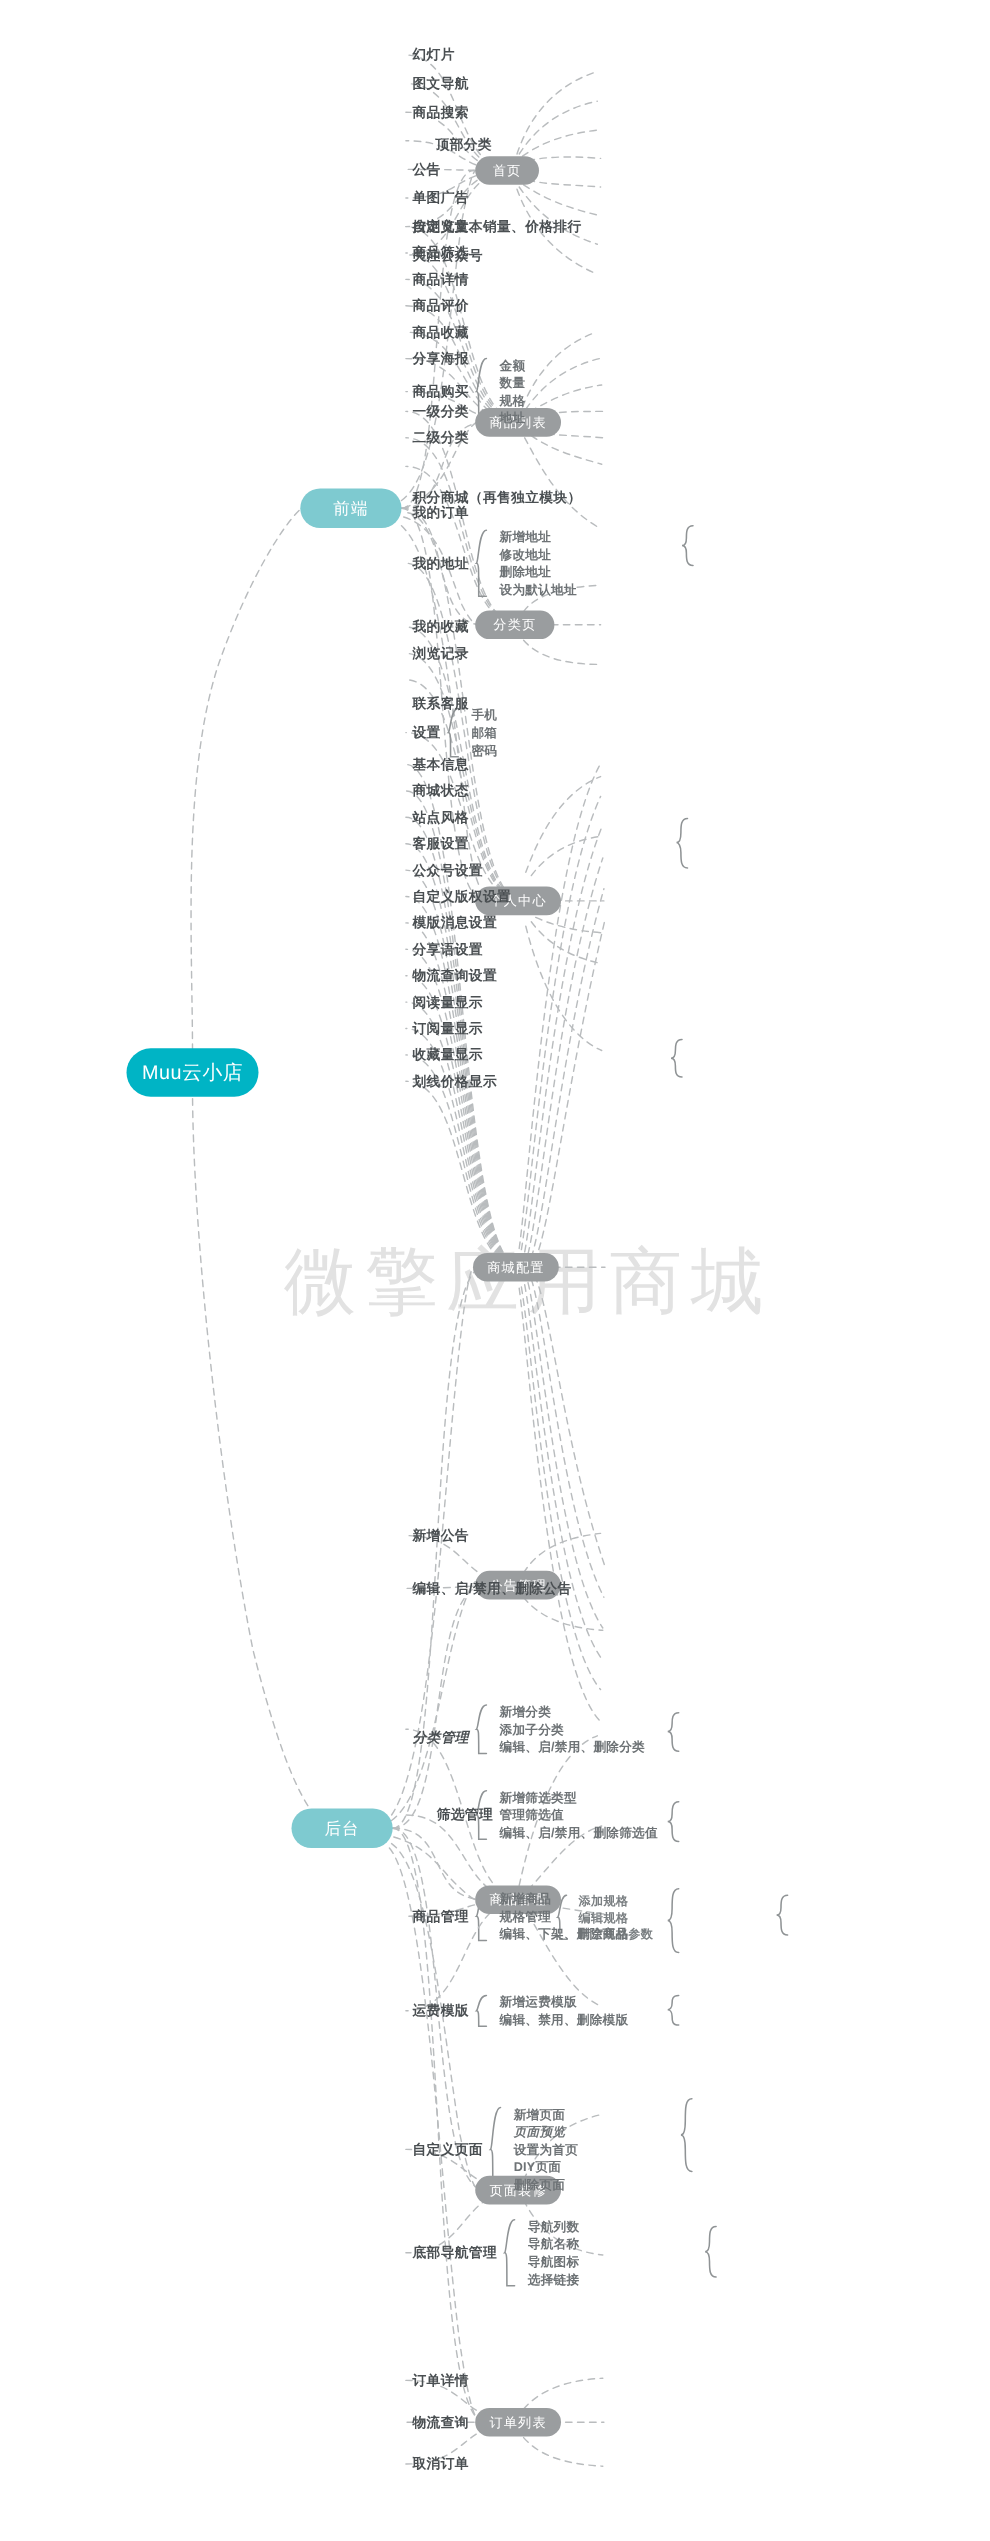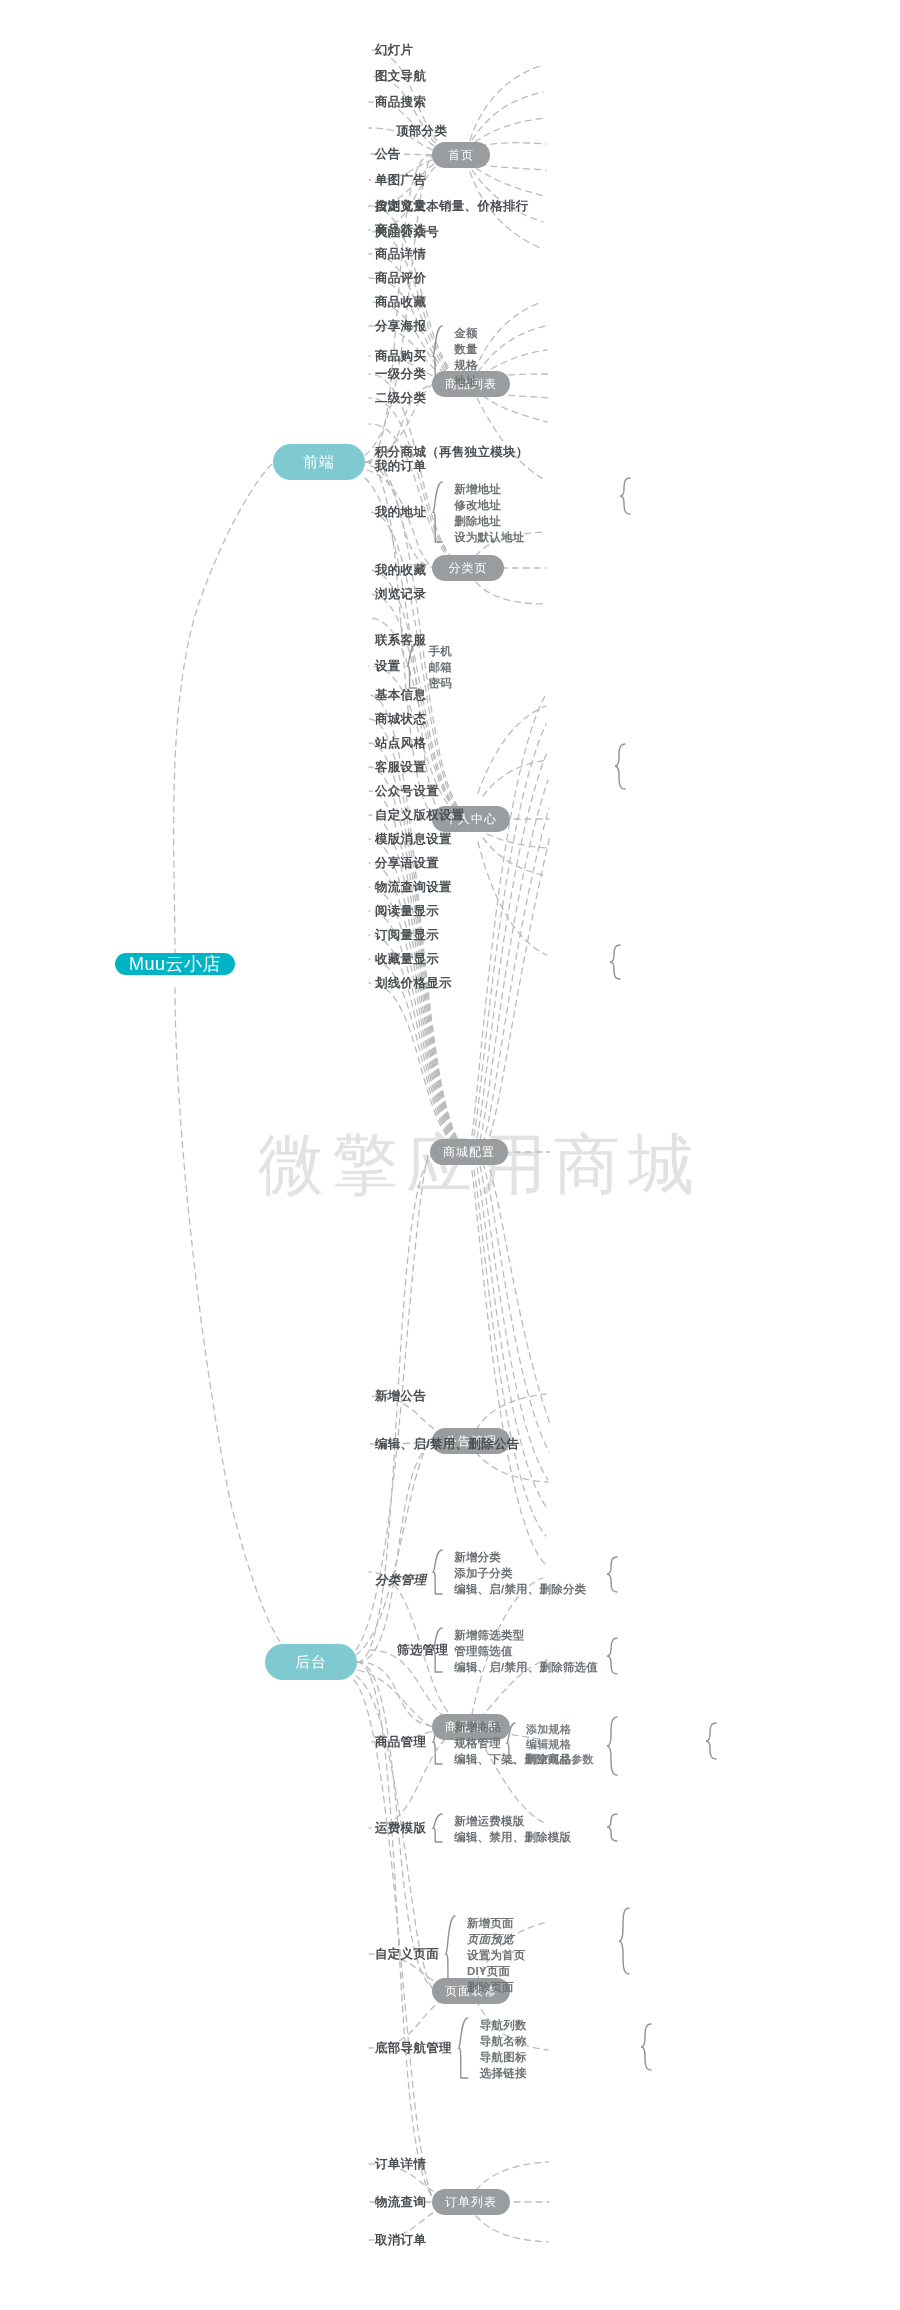--- a/index.html
+++ b/index.html
@@ -69,21 +69,21 @@
     justify-content: center;
     border-radius: 999px;
     color: #ffffff;
     white-space: nowrap;
     box-sizing: border-box;
   }
   .pill.root {
     background: #00b4c5;
     font-size: 18px;
     letter-spacing: .5px;
-    height: 22px;
+    height: 44px;
     padding: 0 2px;
   }
   .pill.l1 {
     background: #7ecad0;
     font-size: 15px;
     letter-spacing: 1px;
     height: 36px;
   }
   .pill.l2 {
     background: #9a9d9f;

